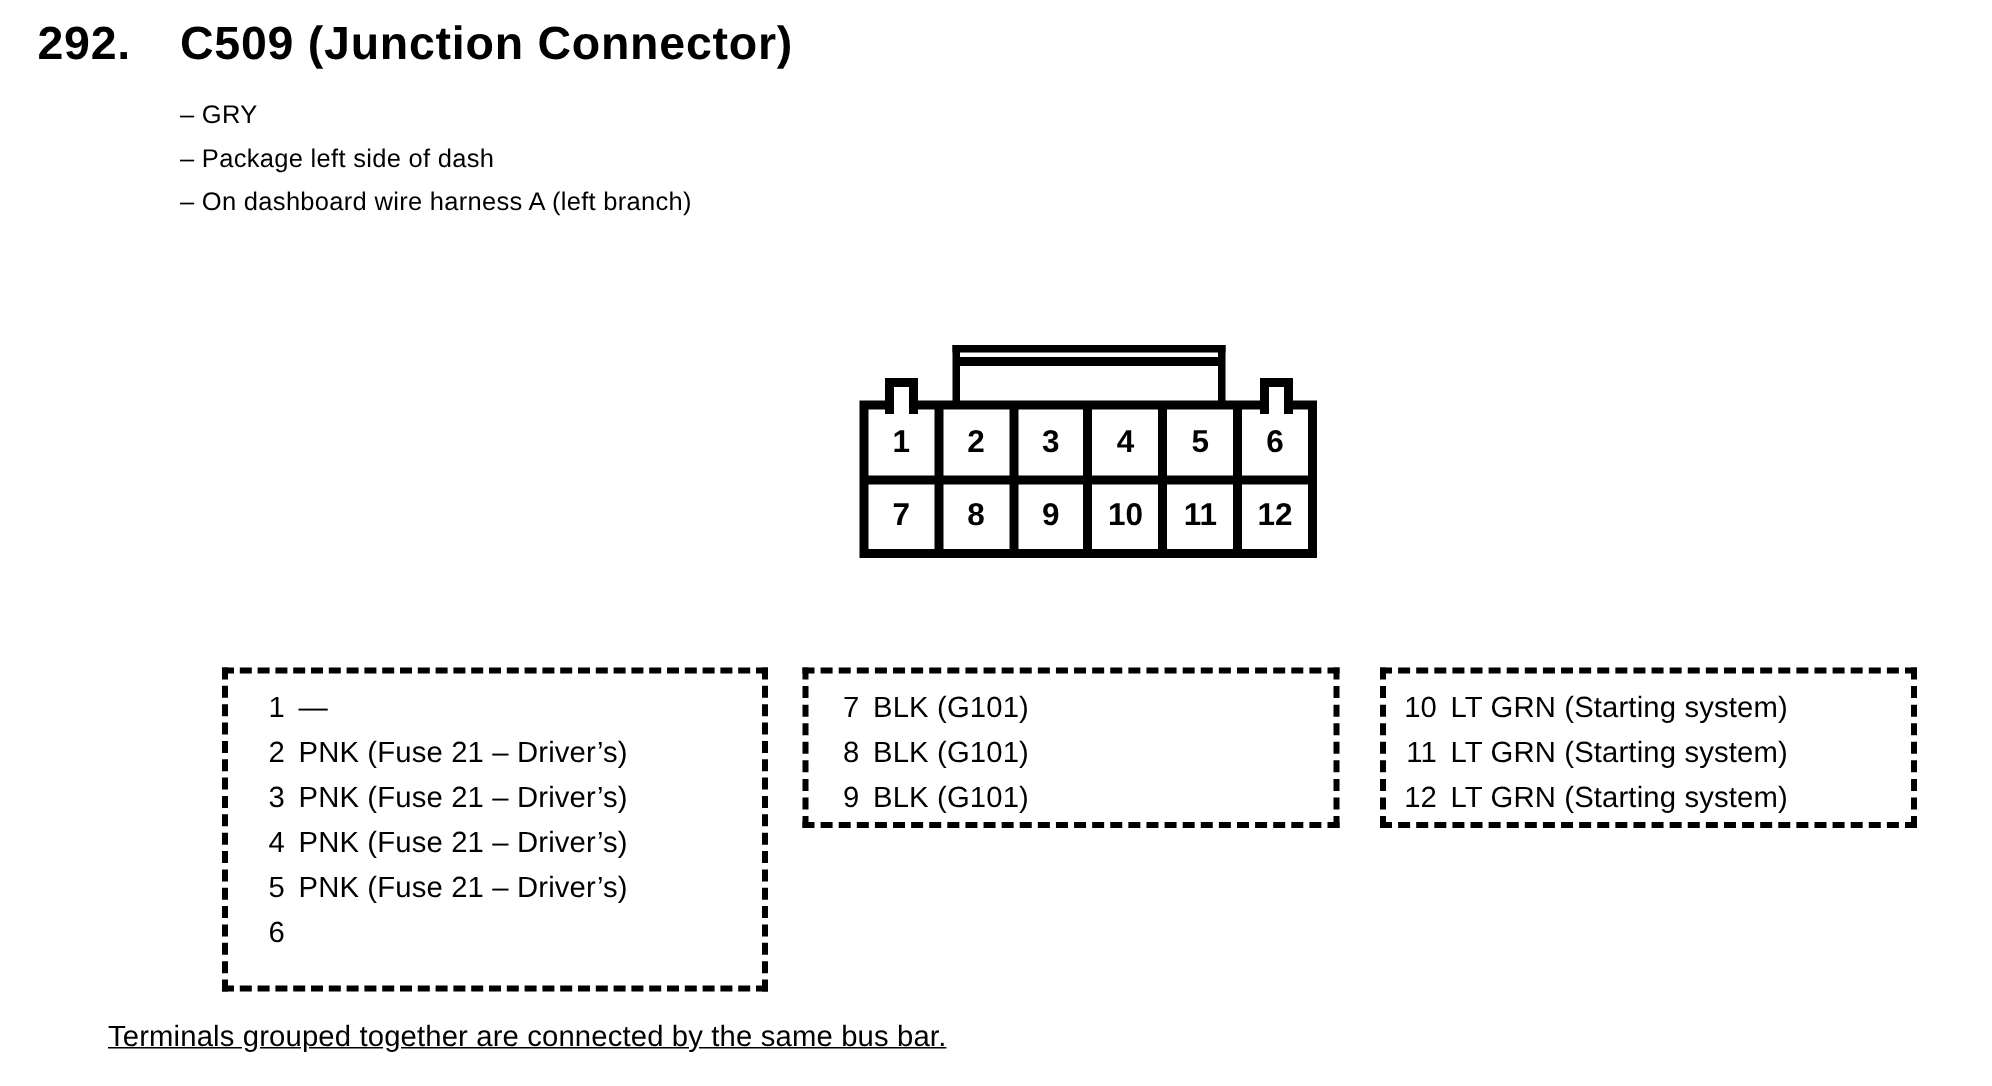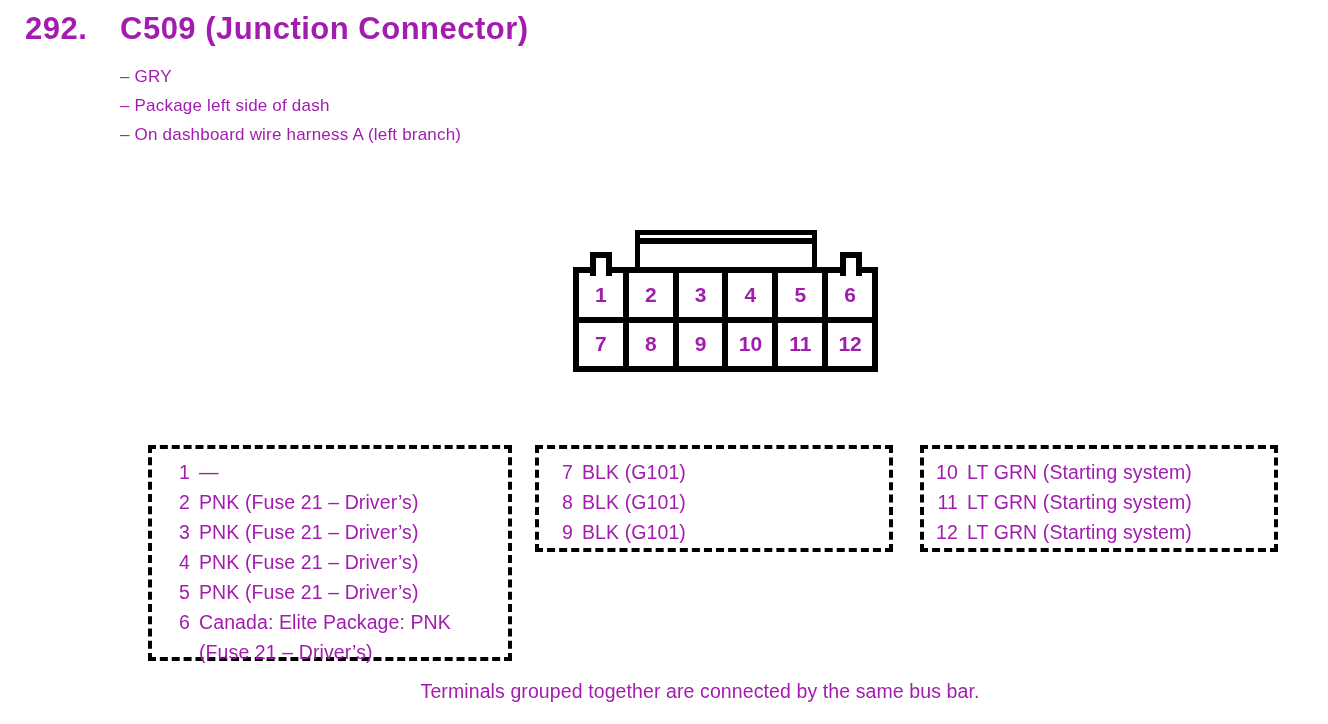--- a/index.html
+++ b/index.html
@@ -5,21 +5,21 @@
   html, body {
     margin: 0;
     padding: 0;
     background: #ffffff;
   }
   .page {
     position: relative;
     width: 1328px;
     height: 724px;
     background: #ffffff;
-    color: #a21caf;
+    color: #000000;
     font-family: "Liberation Sans", sans-serif;
     overflow: hidden;
   }
 
   
   .doc-title {
     position: absolute;
     left: 25px;
     top: 11px;
     display: flex;
@@ -123,23 +123,23 @@
   }
   .pin-desc { flex: 0 1 auto; }
   .g1 .pin-desc { max-width: 282px; }
 
   
   .footer-note {
     position: absolute;
     left: 72px;
     right: 0;
     top: 680px;
-    text-align: center;
     font-size: 19.5px;
     letter-spacing: 0.1px;
+    text-decoration: underline;
   }
 </style>
 </head>
 <body>
 
 <div class="page">
 
   <div class="doc-title">
     <span class="num">292.</span>
     <span class="txt">C509 (Junction Connector)</span>
@@ -189,21 +189,20 @@
     <div class="pin-row">
       <span class="pin-num">4</span>
       <span class="pin-desc">PNK (Fuse 21 – Driver’s)</span>
     </div>
     <div class="pin-row">
       <span class="pin-num">5</span>
       <span class="pin-desc">PNK (Fuse 21 – Driver’s)</span>
     </div>
     <div class="pin-row">
       <span class="pin-num">6</span>
-      <span class="pin-desc">Canada: Elite Package: PNK (Fuse 21 – Driver’s)</span>
     </div>
   </div>
 
   <div class="pin-box g2">
     <div class="pin-row">
       <span class="pin-num">7</span>
       <span class="pin-desc">BLK (G101)</span>
     </div>
     <div class="pin-row">
       <span class="pin-num">8</span>

